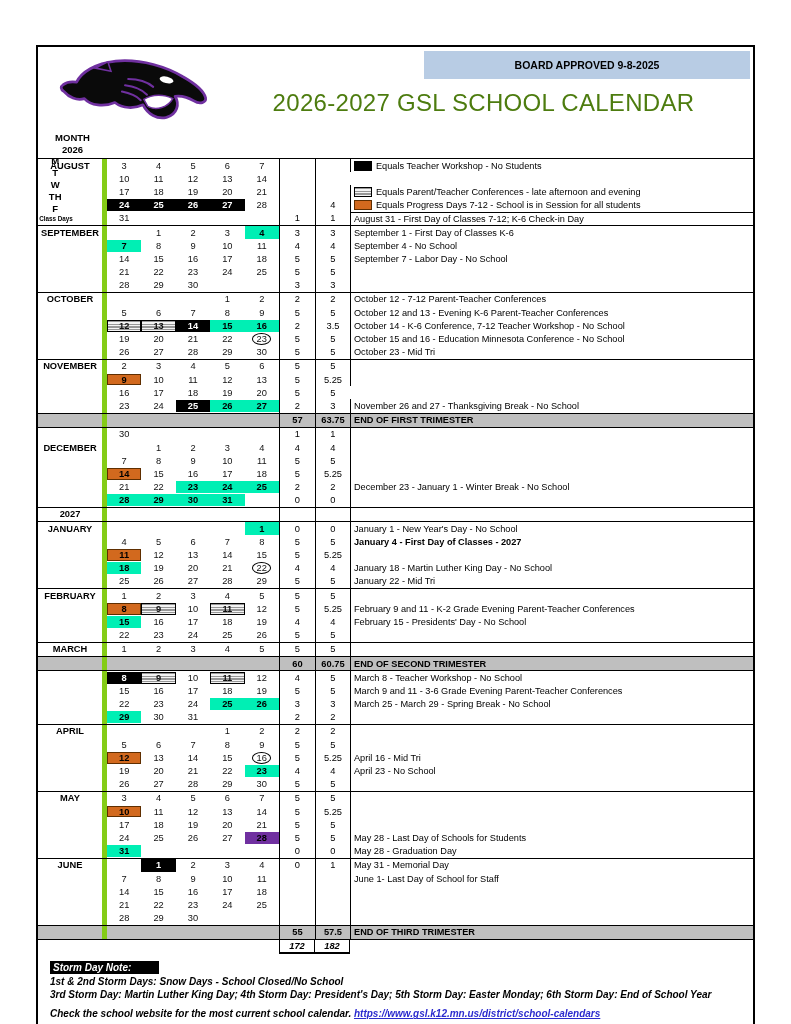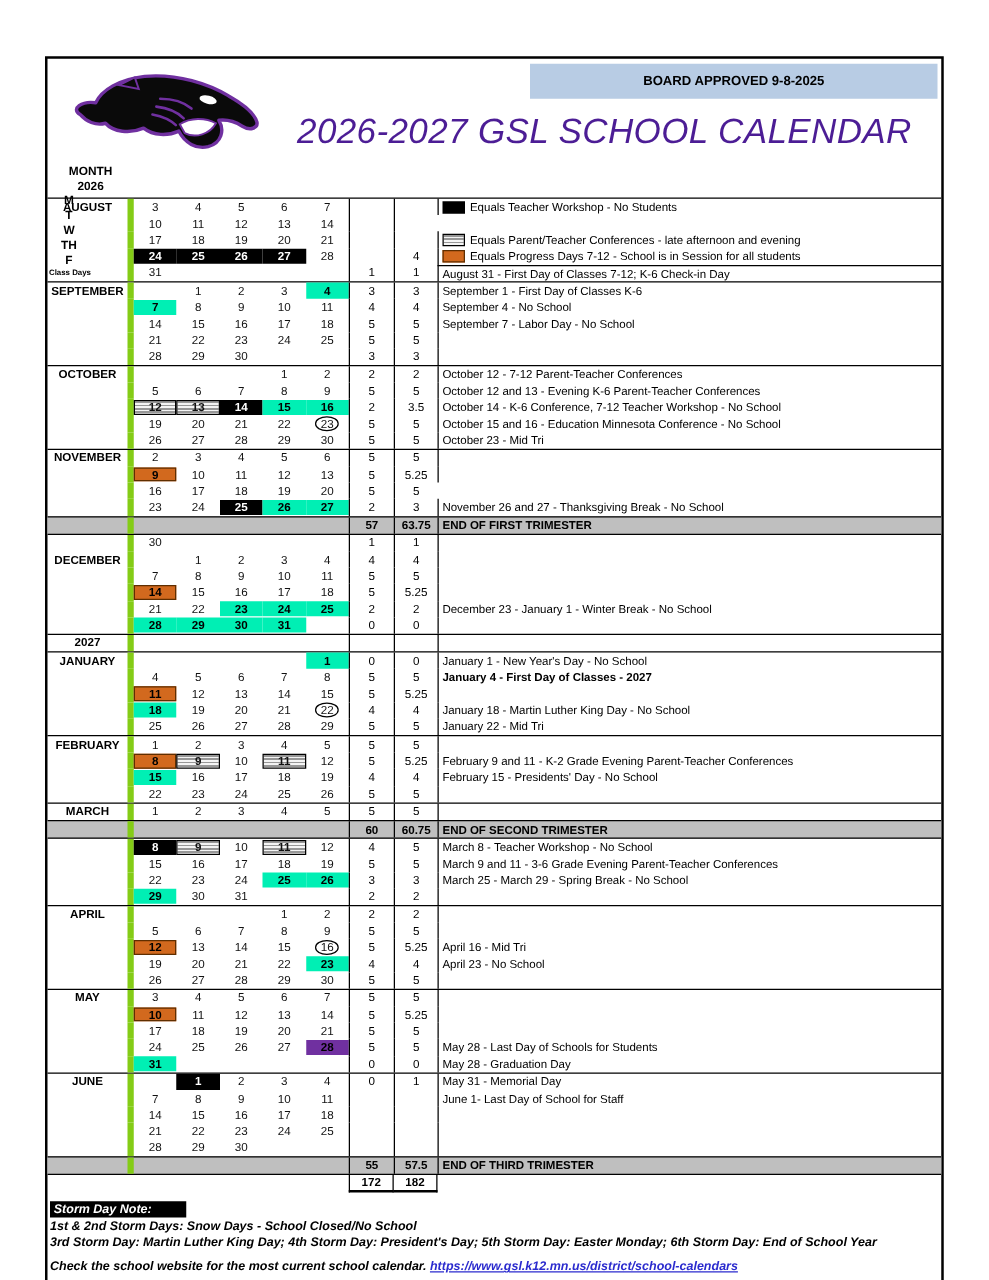--- a/index.html
+++ b/index.html
@@ -5,22 +5,22 @@
   html,body{margin:0;padding:0;background:#fff;}
   .page{position:relative;width:791px;height:1024px;background:#fff;overflow:hidden;
         font-family:"Liberation Sans",sans-serif;color:#000;}
   .sheet{position:absolute;left:36px;top:45px;width:719px;box-sizing:border-box;
          border:2.5px solid #000;background:#fff;}
   
   .hdr{position:relative;height:85px;}
   .logo{position:absolute;left:12px;top:3px;width:172px;height:80px;}
   .board{position:absolute;left:386px;right:3px;top:4px;height:28px;background:var(--c-banner);
          display:flex;align-items:center;justify-content:center;font-weight:bold;font-size:10.5px;}
-  .title{position:absolute;left:178px;right:2px;top:42px;text-align:center;font-size:28px;
-         letter-spacing:.3px;color:#4c1d95;white-space:nowrap;font-style:italic;}
+  .title{position:absolute;left:178px;right:2px;top:42px;text-align:center;font-size:24px;
+         letter-spacing:.3px;color:#4d7c0f;white-space:nowrap;}
   
   .colhdr{display:flex;height:26px;font-weight:bold;flex-direction:column;}
   .ch-month{width:69px;display:flex;flex-direction:column;justify-content:flex-end;
             align-items:center;font-size:9.5px;line-height:11.5px;box-sizing:border-box;}
   .ch-day{width:34.4px;display:flex;align-items:flex-end;justify-content:center;
           font-size:9.5px;padding-bottom:1px;box-sizing:border-box;}
   .ch-stu{width:36px;display:flex;align-items:flex-end;justify-content:center;
           font-size:6.3px;padding-bottom:3px;box-sizing:border-box;white-space:nowrap;}
   
   .sec{border-top:1px solid #000;}
@@ -58,28 +58,28 @@
              border:1px solid #000;}
   .sw-orange{background:var(--c-progress);border:1px solid #5f2e00;}
   
   .band{display:flex;height:13.2px;background:var(--c-band);border-top:1px solid #000;
         border-bottom:1px solid #000;font-weight:bold;align-items:stretch;}
   .b-days{width:172px;}
   .band .c-note{font-weight:bold;}
   
   .year-row{border-top:1px solid #000;}
   
-  .total-row{display:flex;height:14.5px;font-weight:bold;font-size:9.3px;}
+  .total-row{display:flex;height:14.5px;font-weight:bold;font-size:9.3px;font-style:italic;}
   .t-spacer{width:241px;}
   .t-stu{width:36px;border:solid #000;border-width:0 1px 2px 1px;box-sizing:border-box;
          display:flex;align-items:center;justify-content:center;}
   .t-staff{width:35px;border:solid #000;border-width:0 1px 2px 0;box-sizing:border-box;
            display:flex;align-items:center;justify-content:center;}
   
-  .footer{padding:3px 4px 5px 2px;}
+  .footer{padding:3px 4px 5px 12px;}
   .storm-box{display:inline-block;background:#000;color:#fff;font-weight:bold;font-style:italic;
              font-size:10px;padding:1px 28px 1px 3px;line-height:11px;}
   .f-line{font-weight:bold;font-style:italic;font-size:10px;line-height:13px;}
   .f-check{margin-top:6px;}
   .link{color:var(--c-link);font-style:italic;font-weight:bold;text-decoration:underline;}
 </style>
 </head>
 <body>
 
 <div class="page">

